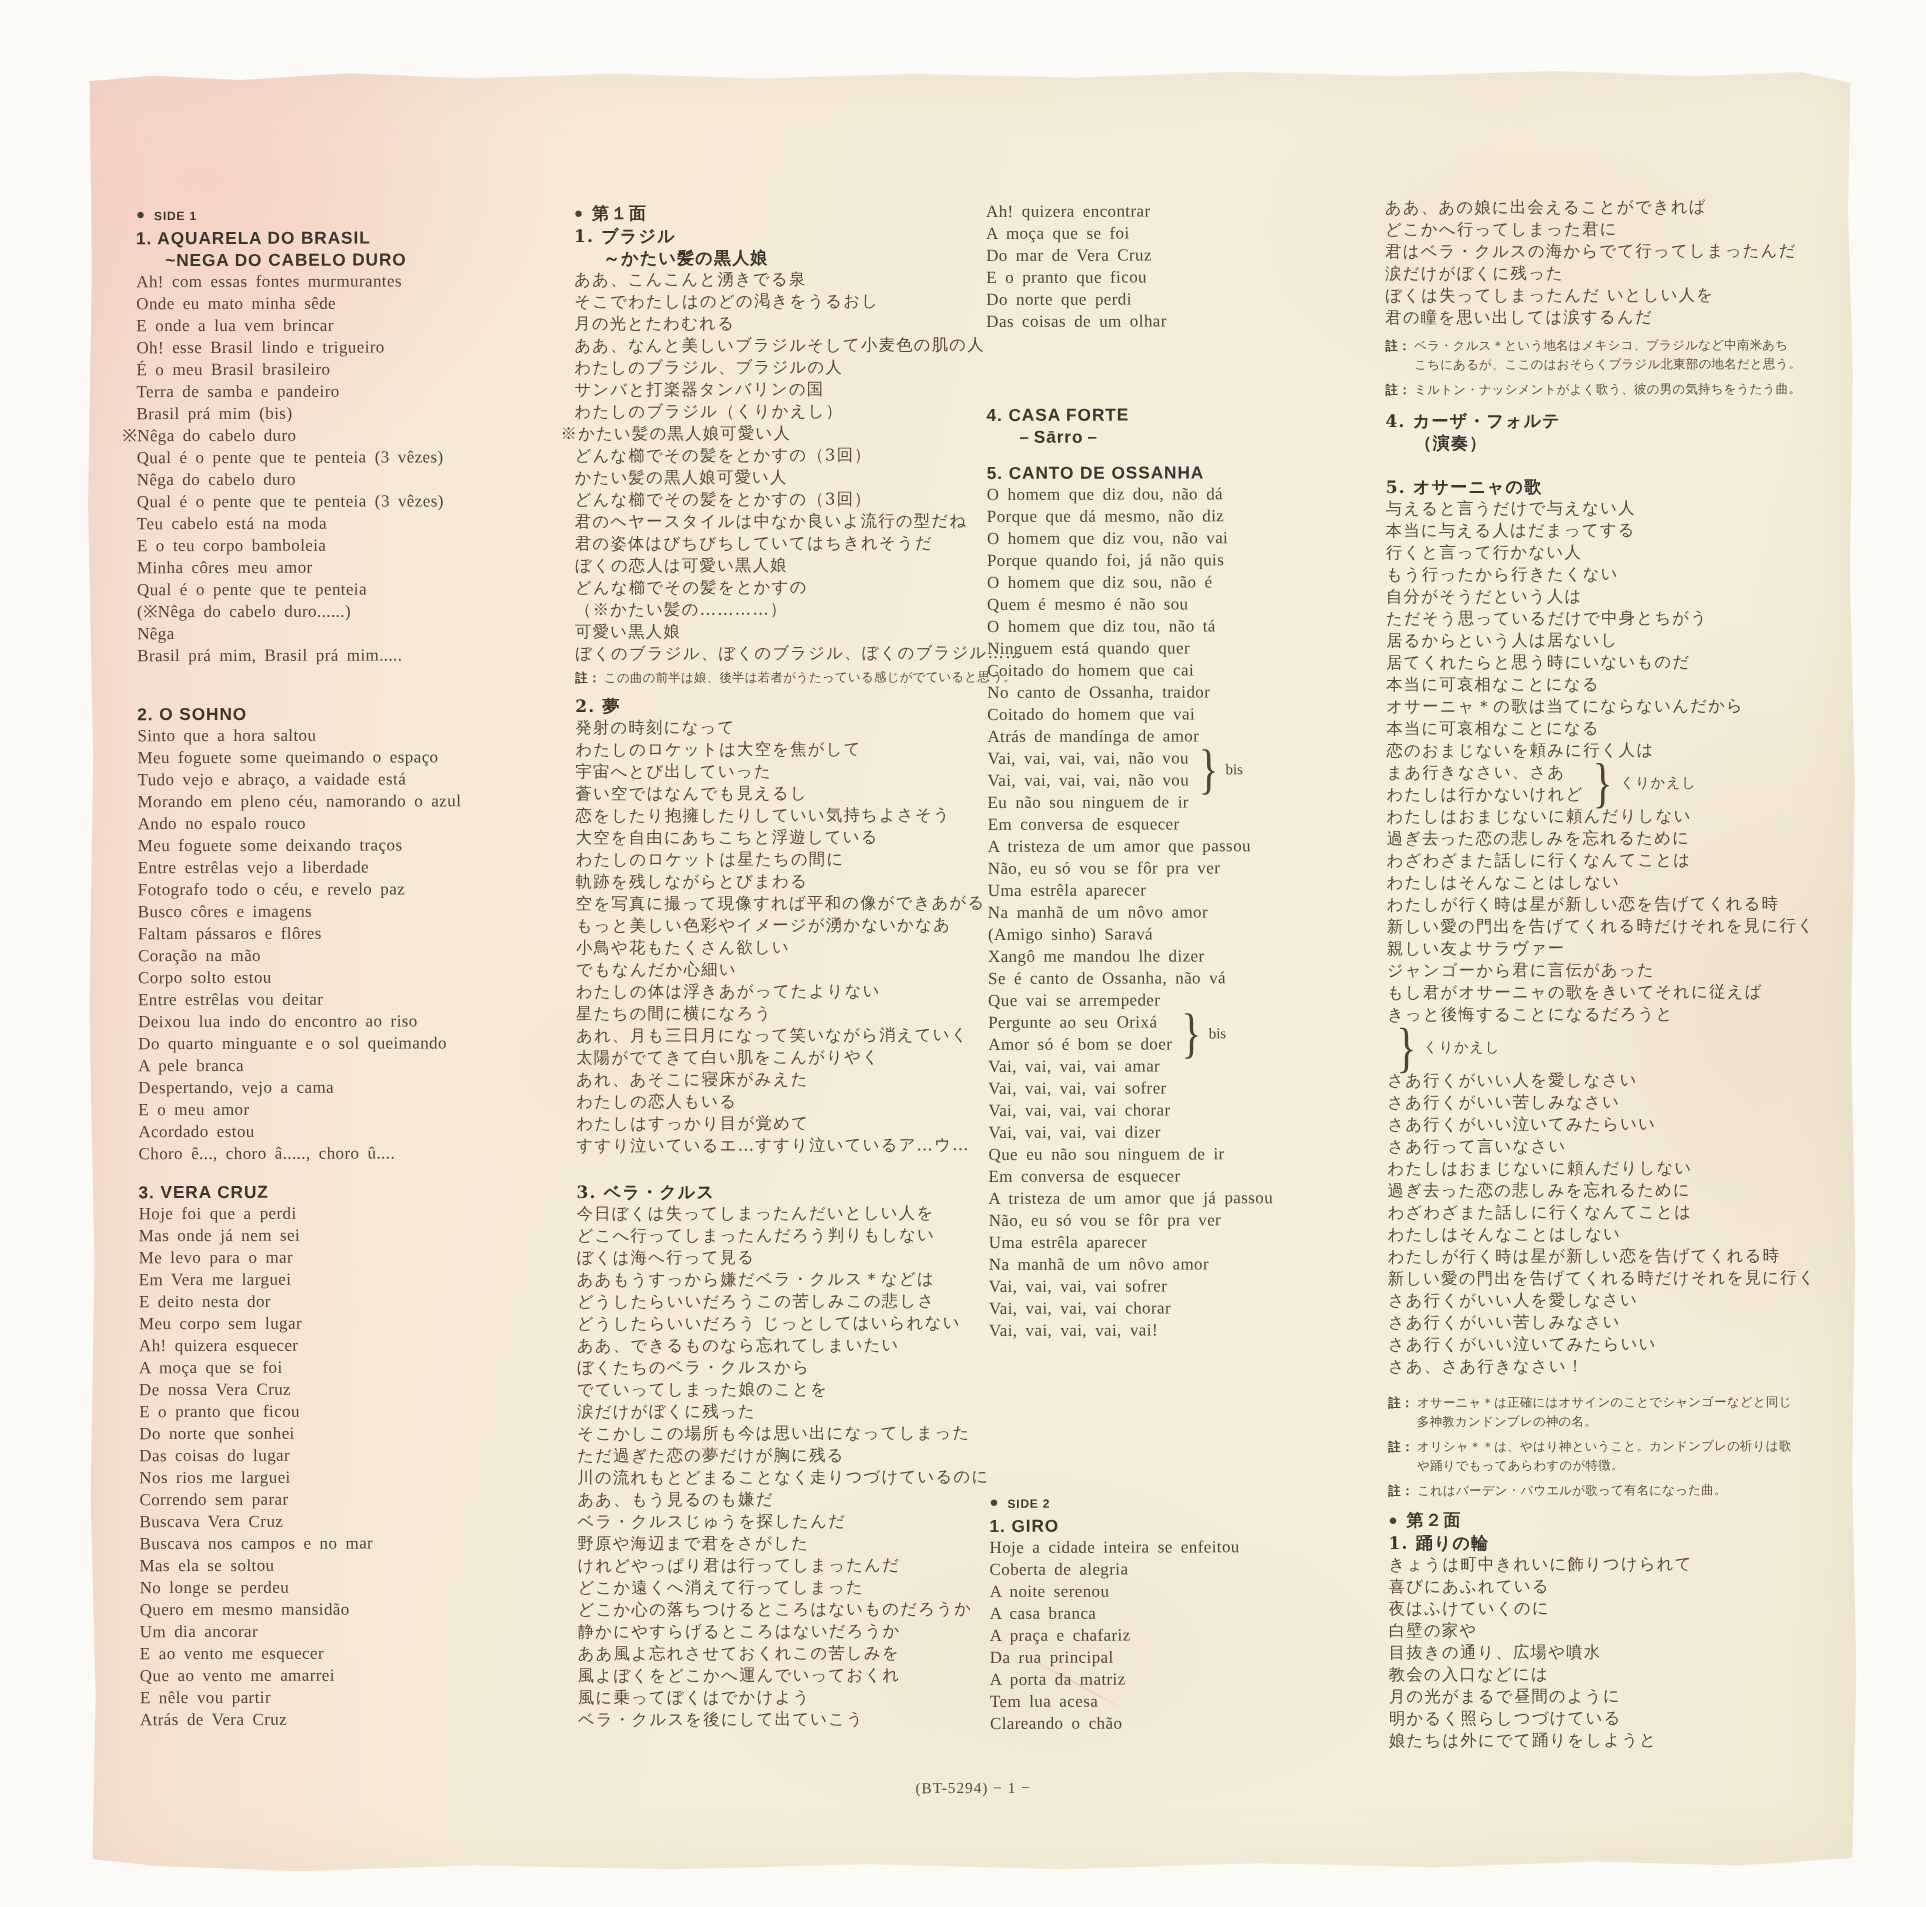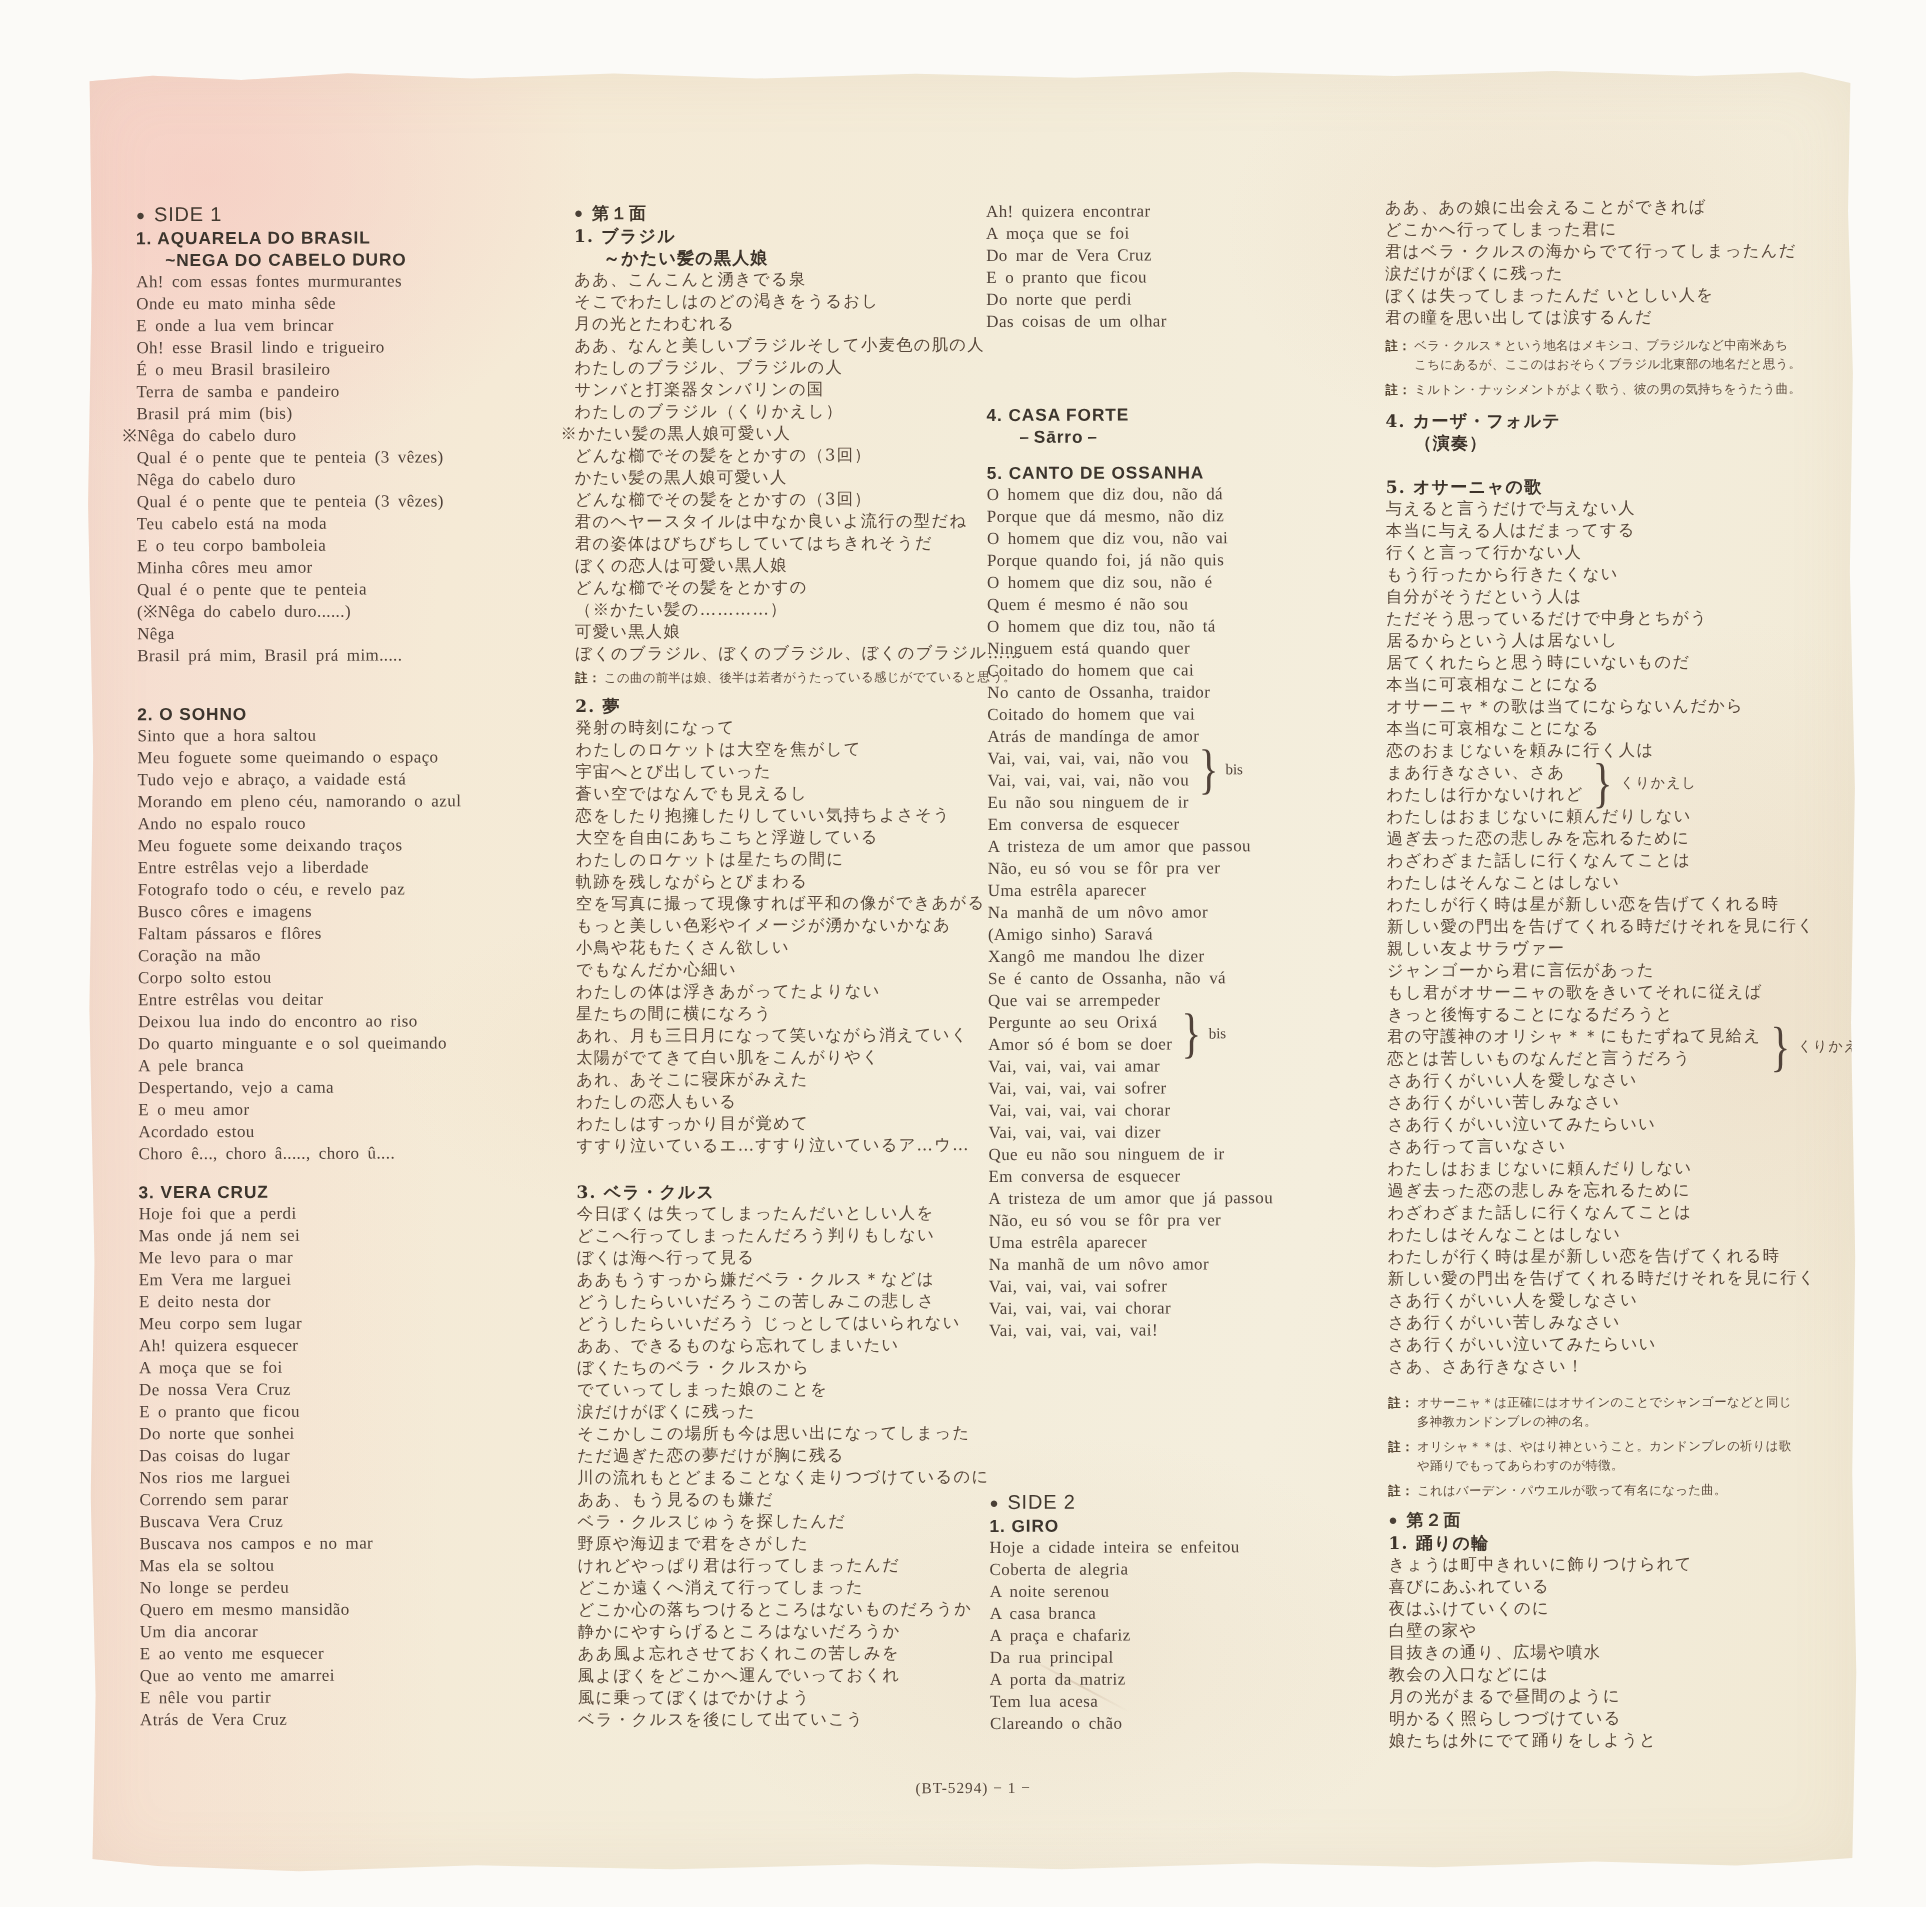--- a/index.html
+++ b/index.html
@@ -31,21 +31,21 @@
   .col{position:absolute;}
   .col1{left:54px;top:132px;width:376px;}
   .col2{left:492px;top:132px;width:436px;}
   .col3{left:904px;top:132px;width:396px;}
   .col4{left:1303px;top:129px;width:500px;}
   .block{position:relative;}
   .line,.title-line,.side-header{display:block;min-height:22px;line-height:22px;white-space:nowrap;}
   
   .latin .line{font-family:"Liberation Serif","DejaVu Serif",serif;font-size:17px;color:#51433a;letter-spacing:0.4px;word-spacing:3.5px;}
   .latin .title-line{font-family:"Liberation Sans","DejaVu Sans",sans-serif;font-weight:700;font-size:17.3px;color:#3c352d;letter-spacing:0.9px;}
-  .latin .side-text{font-family:"Liberation Sans","DejaVu Sans",sans-serif;font-weight:400;font-size:20px;color:#42392f;letter-spacing:0.8px;margin-top:36px;}
+  .latin .side-text{font-family:"Liberation Sans","DejaVu Sans",sans-serif;font-weight:700;font-size:12px;color:#42392f;letter-spacing:0.8px;margin-top:36px;}
   
   .jp .line{font-family:"DejaVu Serif","Liberation Serif",serif;font-size:16.3px;color:#584739;letter-spacing:1.3px;}
   .jp .title-line{font-family:"DejaVu Serif","Liberation Serif",serif;font-weight:700;font-size:17px;color:#3d332a;letter-spacing:1.2px;}
   .jp .side-text{font-family:"DejaVu Serif","Liberation Serif",serif;font-weight:700;font-size:17px;color:#42382d;letter-spacing:1.5px;margin-top:40px;}
   .side-header .bullet{font-size:15px;margin-right:9px;color:#4a4036;vertical-align:1px;}
   .title-line.indent{margin-left:29px;}
   .line.hang{margin-left:-14px;}
   .note{display:flex;align-items:flex-start;margin:2px 0;}
   .note-label{flex:0 0 auto;font-weight:700;font-size:12.4px;line-height:19px;color:#53422f;letter-spacing:0.5px;margin-right:3px;}
   .note-lines{flex:1;}
@@ -399,24 +399,20 @@
           <div class="line">わたしはそんなことはしない</div>
           <div class="line">わたしが行く時は星が新しい恋を告げてくれる時</div>
           <div class="line">新しい愛の門出を告げてくれる時だけそれを見に行く</div>
           <div class="line">親しい友よサラヴァー</div>
           <div class="line">ジャンゴーから君に言伝があった</div>
           <div class="line">もし君がオサーニャの歌をきいてそれに従えば</div>
           <div class="line">きっと後悔することになるだろうと</div>
         </div>
         <div class="block brace">
           <div class="brace-group">
-            <div class="brace-lines">
-              <div class="line">君の守護神のオリシャ＊＊にもたずねて見給え</div>
-              <div class="line">恋とは苦しいものなんだと言うだろう</div>
-            </div>
             <div class="brace-char">}</div>
             <div class="brace-label">くりかえし</div>
           </div>
         </div>
         <div class="block lines">
           <div class="line">さあ行くがいい人を愛しなさい</div>
           <div class="line">さあ行くがいい苦しみなさい</div>
           <div class="line">さあ行くがいい泣いてみたらいい</div>
           <div class="line">さあ行って言いなさい</div>
           <div class="line">わたしはおまじないに頼んだりしない</div>

